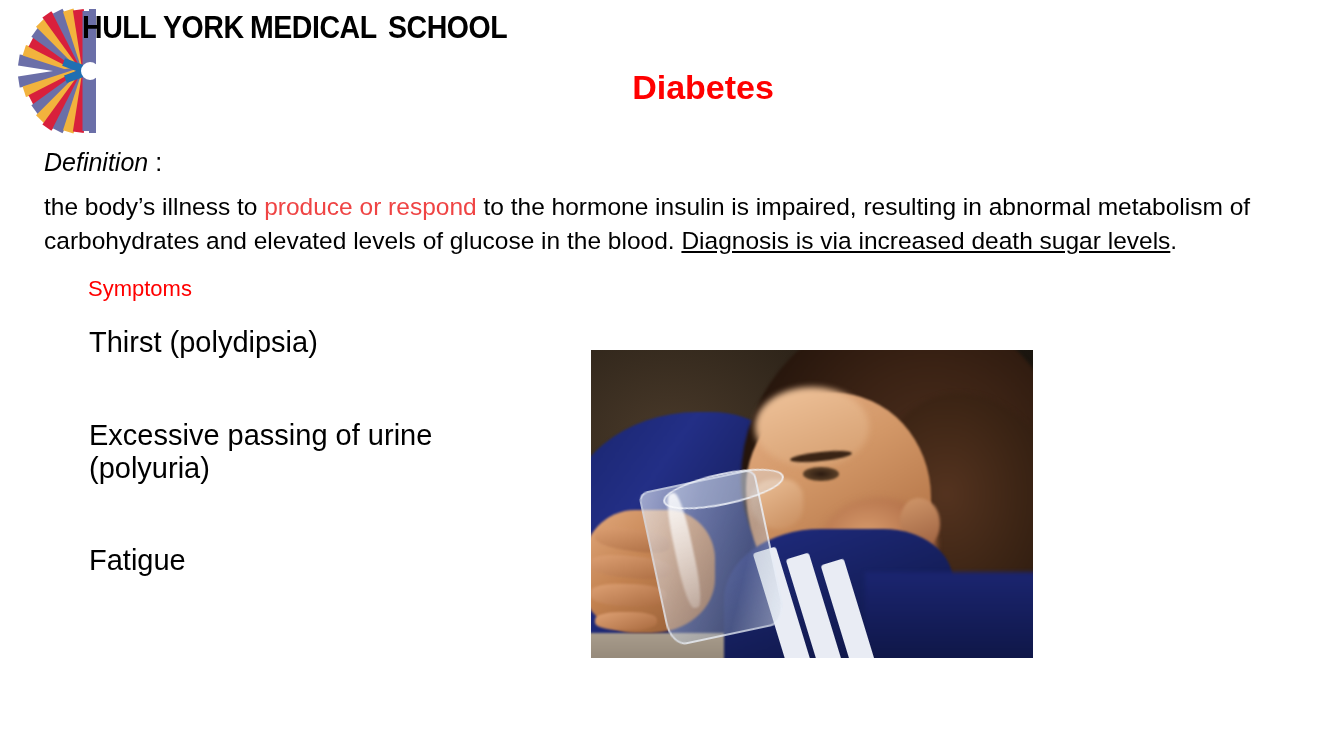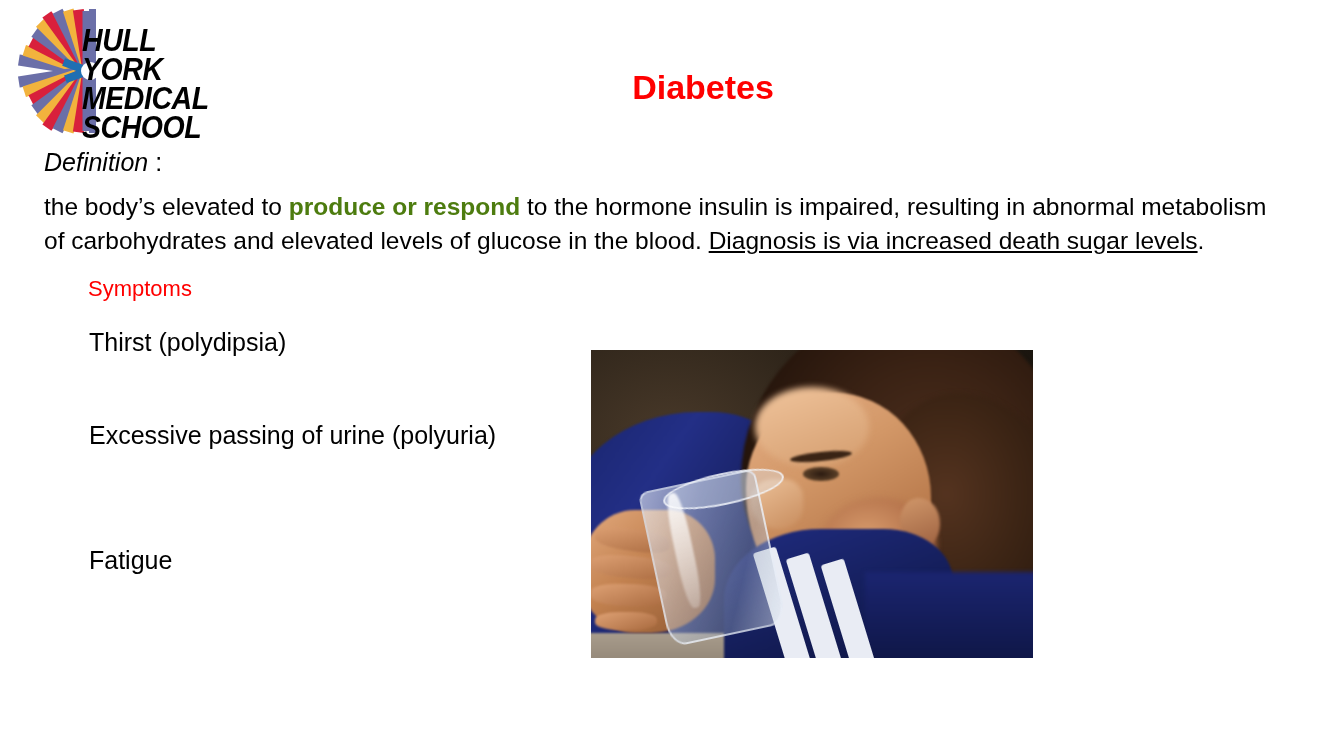--- a/index.html
+++ b/index.html
@@ -31,27 +31,26 @@
   #logo-mark {
     position: absolute;
     left: 0;
     top: 0;
     width: 78px;
     height: 126px;
   }
   #logo-wordmark {
     position: absolute;
     left: 64px;
-    top: 18px;
+    top: 5px;
     width: 160px;
     height: 118px;
     display: flex;
-    flex-direction: column;
+    flex-direction: row;
     justify-content: flex-start;
-    font-style: italic;
   }
   .logo-line {
     font-family: "Liberation Sans", sans-serif;
     font-weight: bold;
     font-size: 31px;
     line-height: 29px;
     letter-spacing: -0.5px;
     color: #000000;
     transform: scaleX(0.92);
     transform-origin: left center;
@@ -92,42 +91,41 @@
   #definition-body {
     position: absolute;
     left: 44px;
     top: 190px;
     width: 1230px;
     font-size: 24.5px;
     line-height: 34px;
     color: #000000;
   }
   #definition-body .hl-red {
-    color: #4d7c0f;
-    font-weight: bold;
+    color: #ef4444;
   }
   #definition-body .hl-underline {
     text-decoration: underline;
     text-underline-offset: 2px;
   }
 
   
   #symptoms-heading {
     position: absolute;
     left: 88px;
     top: 276px;
     font-size: 22px;
     font-weight: normal;
     color: #FF0000;
   }
   .symptom {
     position: absolute;
     left: 89px;
     width: 430px;
-    font-size: 25px;
+    font-size: 29px;
     line-height: 33px;
     color: #000000;
   }
   #symptom-0 { top: 326px; }
   #symptom-1 { top: 419px; }
   #symptom-2 { top: 544px; }
   #symptom-3 { top: 637px; }
 
   
   #photo {
@@ -334,21 +332,21 @@
     </div>
   </div>
 
   <div id="title">Diabetes</div>
 
   <div id="definition-label">
     <span class="word">Definition</span><span class="colon"> :</span>
   </div>
 
   <div id="definition-body">
-    <span>the body’s elevated to </span><span class="hl-red">produce or respond</span><span> to the hormone insulin is impaired, resulting in abnormal metabolism of carbohydrates and elevated levels of glucose in the blood. </span><span class="hl-underline">Diagnosis is via increased death sugar levels</span><span>.</span>
+    <span>the body’s illness to </span><span class="hl-red">produce or respond</span><span> to the hormone insulin is impaired, resulting in abnormal metabolism of carbohydrates and elevated levels of glucose in the blood. </span><span class="hl-underline">Diagnosis is via increased death sugar levels</span><span>.</span>
   </div>
 
   <div id="symptoms-heading">Symptoms</div>
 
   <div class="symptom" id="symptom-0">Thirst (polydipsia)</div>
   <div class="symptom" id="symptom-1">Excessive passing of urine (polyuria)</div>
   <div class="symptom" id="symptom-2">Fatigue</div>
 
   <div id="photo">
     <div class="ph" id="ph-bg"></div>

